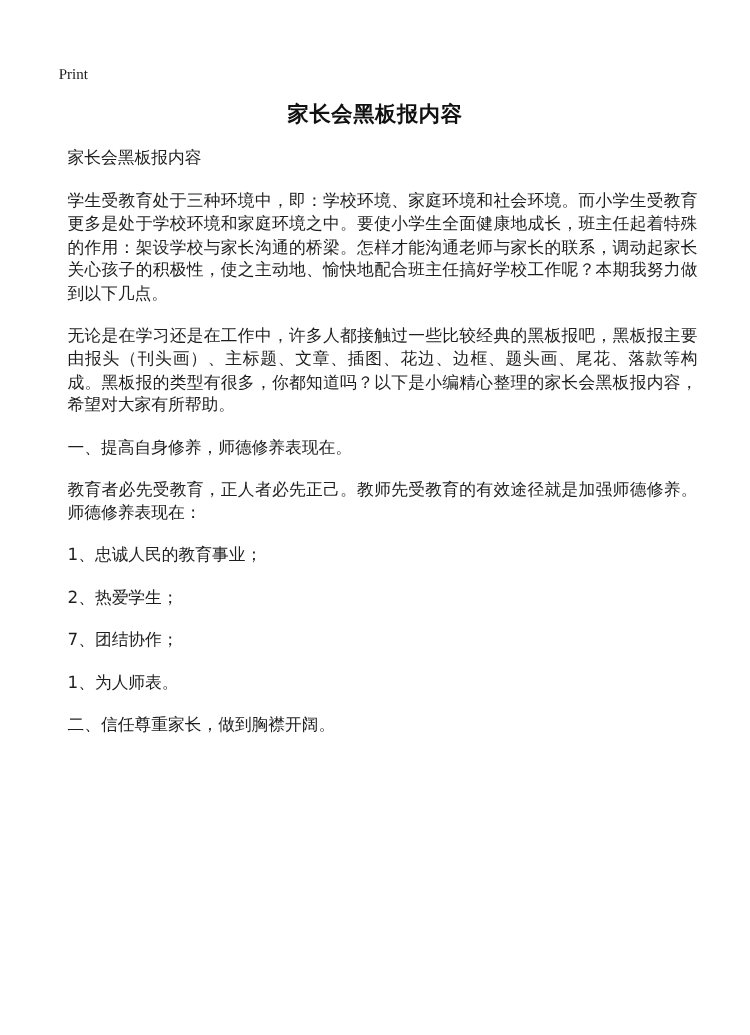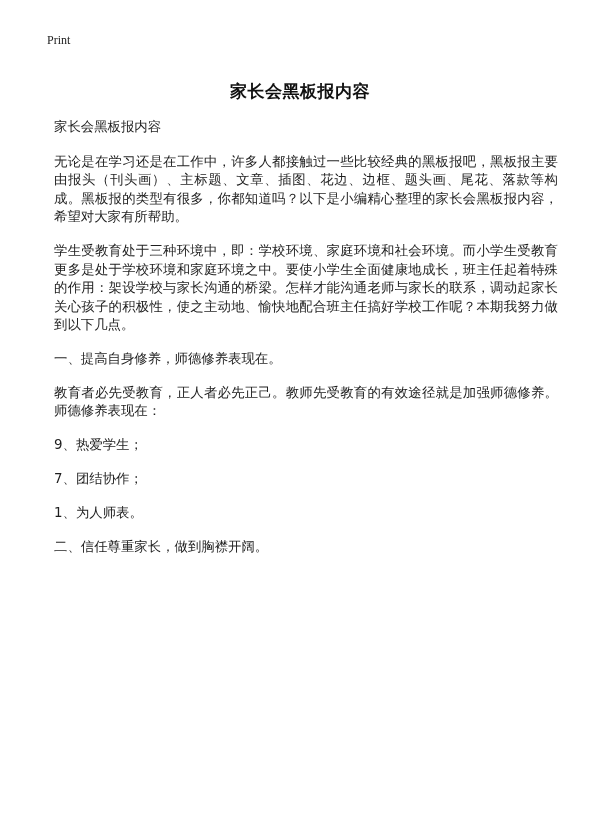--- a/index.html
+++ b/index.html
@@ -11,21 +11,21 @@
     width: 600px;
     height: 828px;
     position: relative;
     overflow: hidden;
     color: #1a1a1a;
     font-family: "DejaVu Sans", "Liberation Sans", sans-serif;
   }
   .print-label {
     position: absolute;
     left: 47px;
-    top: 33px;
+    top: 52px;
     font-family: "Liberation Serif", "DejaVu Serif", serif;
     font-size: 12px;
     color: #222;
   }
   .doc-title {
     position: absolute;
     left: 0;
     top: 80px;
     width: 600px;
     text-align: center;
@@ -57,21 +57,22 @@
 </style>
 </head>
 <body>
 
 <div class="print-label">Print</div>
 
 <div class="doc-title">家长会黑板报内容</div>
 
 <div class="content">
   <p class="sub">家长会黑板报内容</p>
+  <p>学生受教育处于三种环境中，即：学校环境、家庭环境和社会环境。而小学生受教育更多是处于学校环境和家庭环境之中。要使小学生全面健康地成长，班主任起着特殊的作用：架设学校与家长沟通的桥梁。怎样才能沟通老师与家长的联系，调动起家长关心孩子的积极性，使之主动地、愉快地配合班主任搞好学校工作呢？本期我努力做到以下几点。</p>
   <p>无论是在学习还是在工作中，许多人都接触过一些比较经典的黑板报吧，黑板报主要由报头（刊头画）、主标题、文章、插图、花边、边框、题头画、尾花、落款等构成。黑板报的类型有很多，你都知道吗？以下是小编精心整理的家长会黑板报内容，希望对大家有所帮助。</p>
-  <p>学生受教育处于三种环境中，即：学校环境、家庭环境和社会环境。而小学生受教育更多是处于学校环境和家庭环境之中。要使小学生全面健康地成长，班主任起着特殊的作用：架设学校与家长沟通的桥梁。怎样才能沟通老师与家长的联系，调动起家长关心孩子的积极性，使之主动地、愉快地配合班主任搞好学校工作呢？本期我努力做到以下几点。</p>
   <p>一、提高自身修养，师德修养表现在。</p>
   <p>教育者必先受教育，正人者必先正己。教师先受教育的有效途径就是加强师德修养。师德修养表现在：</p>
-  <p class="list">9、热爱学生；</p>
+  <p class="list">1、忠诚人民的教育事业；</p>
+  <p class="list">2、热爱学生；</p>
   <p class="list">7、团结协作；</p>
   <p class="list">1、为人师表。</p>
   <p>二、信任尊重家长，做到胸襟开阔。</p>
 </div>
 
 </body></html>

